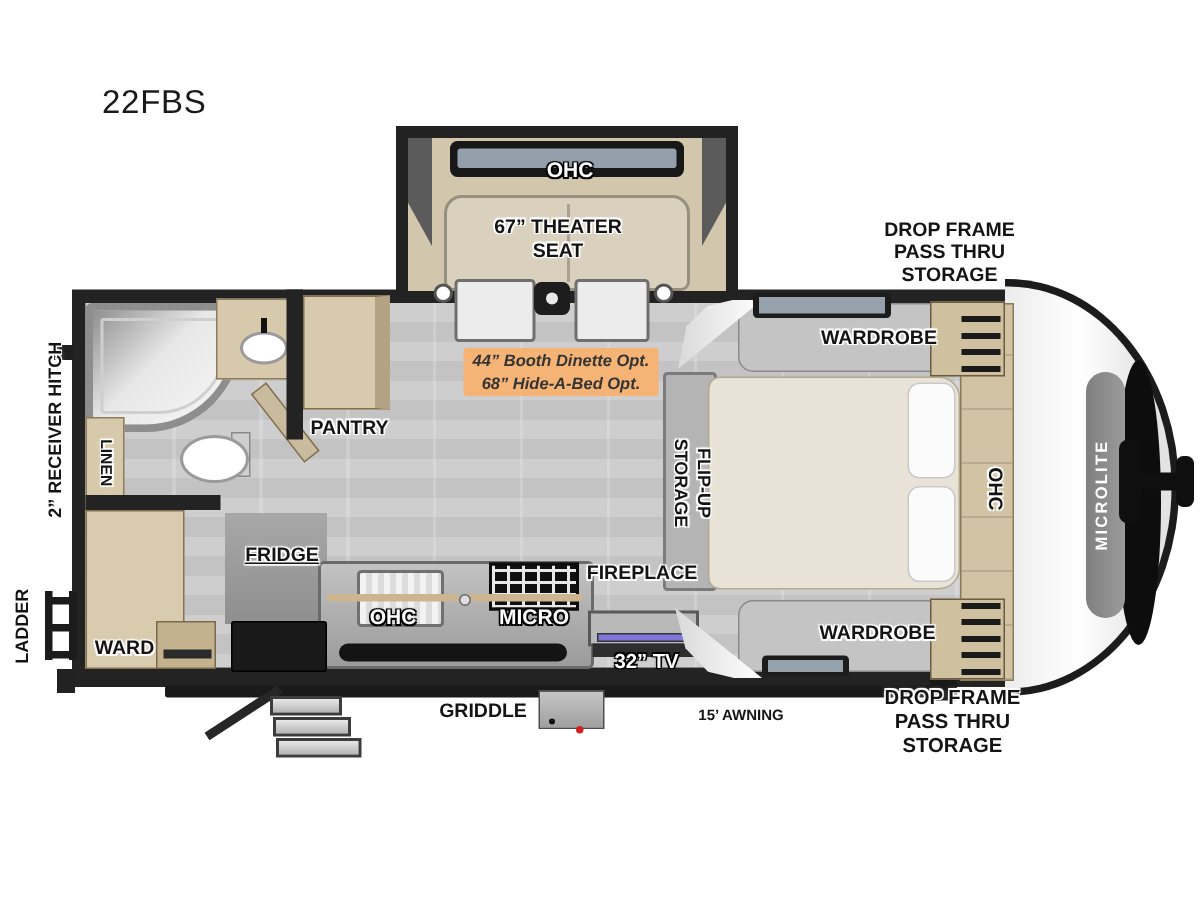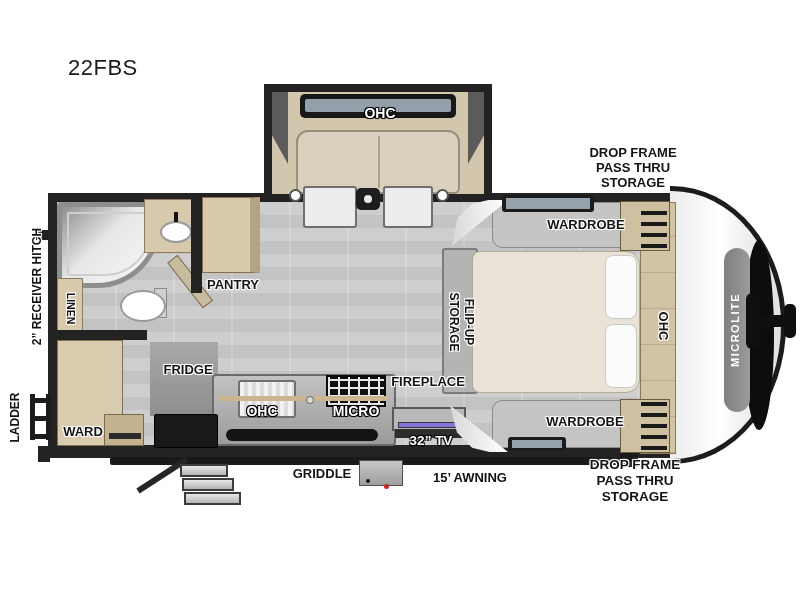--- a/index.html
+++ b/index.html
@@ -148,20 +148,22 @@
     <div class="abs slide-wedge" style="right:0;clip-path:polygon(0 0,100% 0,100% 60%,0 100%);"></div>
     <div class="abs slide-window">
         <i></i>
       </div>
     <div class="abs theater-seat">
         <i></i>
       </div>
   </div>
   <div class="lbl lbl-white" style="left:290px;top:106px;width:180px;font-size:14px;">OHC</div>
   <div class="lbl" style="left:292px;top:143px;width:160px;line-height:16px;">
+    <span>67” THEATER</span>
+    <span>SEAT</span>
   </div>
   <div class="abs ottoman" style="left:303px;"></div>
   <div class="abs ottoman" style="left:383px;width:50px;"></div>
   <div class="abs console">
       <i></i>
     </div>
   <div class="abs cupholder" style="left:289px;"></div>
   <div class="abs cupholder" style="left:436px;"></div>
 
   <div class="abs shower">
@@ -174,23 +176,27 @@
   <div class="abs toilet"></div>
   <div class="abs linen-cab"></div>
   <div class="lbl rot-cw" style="left:45px;top:301px;width:50px;font-size:10.5px;">LINEN</div>
   <div class="abs bath-wall"></div>
   <div class="abs bath-wall2"></div>
   <div class="abs bath-door"></div>
 
   <div class="abs pantry"></div>
   <div class="lbl" style="left:193px;top:277px;width:80px;">PANTRY</div>
 
+  <div class="abs option-box">
+    <span>44” Booth Dinette Opt.</span>
+    <span>68” Hide-A-Bed Opt.</span>
+  </div>
 
   <div class="abs fridge-panel"></div>
-  <div class="lbl" style="left:148px;top:362px;width:80px;">FRIDGE</div>
+  <div class="lbl" style="left:148px;top:362px;width:80px;text-decoration:underline;">FRIDGE</div>
   <div class="abs fridge"></div>
   <div class="abs counter"></div>
   <div class="abs ksink"></div>
   <div class="abs shelfbar" style="left:218px;width:88px;"></div>
   <div class="abs shelfbar" style="left:312px;width:76px;"></div>
   <div class="abs stove"></div>
   <div class="abs counter-mat"></div>
   <div class="abs knob"></div>
   <div class="lbl lbl-white" style="left:226px;top:404px;width:72px;font-size:14px;">OHC</div>
   <div class="lbl lbl-white" style="left:320px;top:404px;width:72px;font-size:14px;text-align:center;">MICRO</div>
@@ -250,21 +256,21 @@
     <span>STORAGE</span>
   </div>
   <div class="lbl" style="left:555px;top:457px;width:160px;font-size:13.5px;line-height:16px;">
     <span>DROP FRAME</span>
     <span>PASS THRU</span>
     <span>STORAGE</span>
   </div>
 
   <div class="abs awning-bar"></div>
   <div class="abs awning-bracket"></div>
-  <div class="lbl" style="left:410px;top:470px;width:120px;font-size:13px;">15’ AWNING</div>
+  <div class="lbl" style="left:434px;top:470px;width:120px;font-size:10px;">15’ AWNING</div>
 
   <div class="abs griddle"></div>
   <div class="abs griddle-dot-red"></div>
   <div class="abs griddle-dot-black"></div>
   <div class="lbl" style="left:262px;top:466px;width:120px;">GRIDDLE</div>
 
   <div class="abs step-rail"></div>
   <div class="abs step" style="left:180px;top:464px;width:48px;height:13px;"></div>
   <div class="abs step" style="left:182px;top:478px;width:52px;height:13px;"></div>
   <div class="abs step" style="left:184px;top:492px;width:57px;height:13px;"></div>

